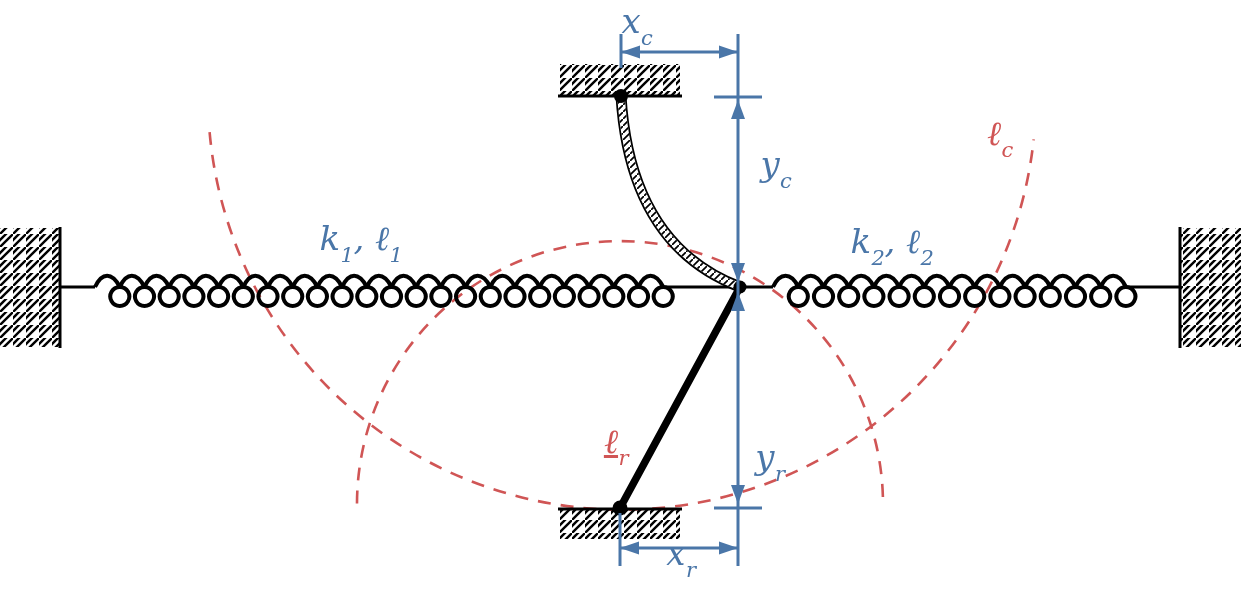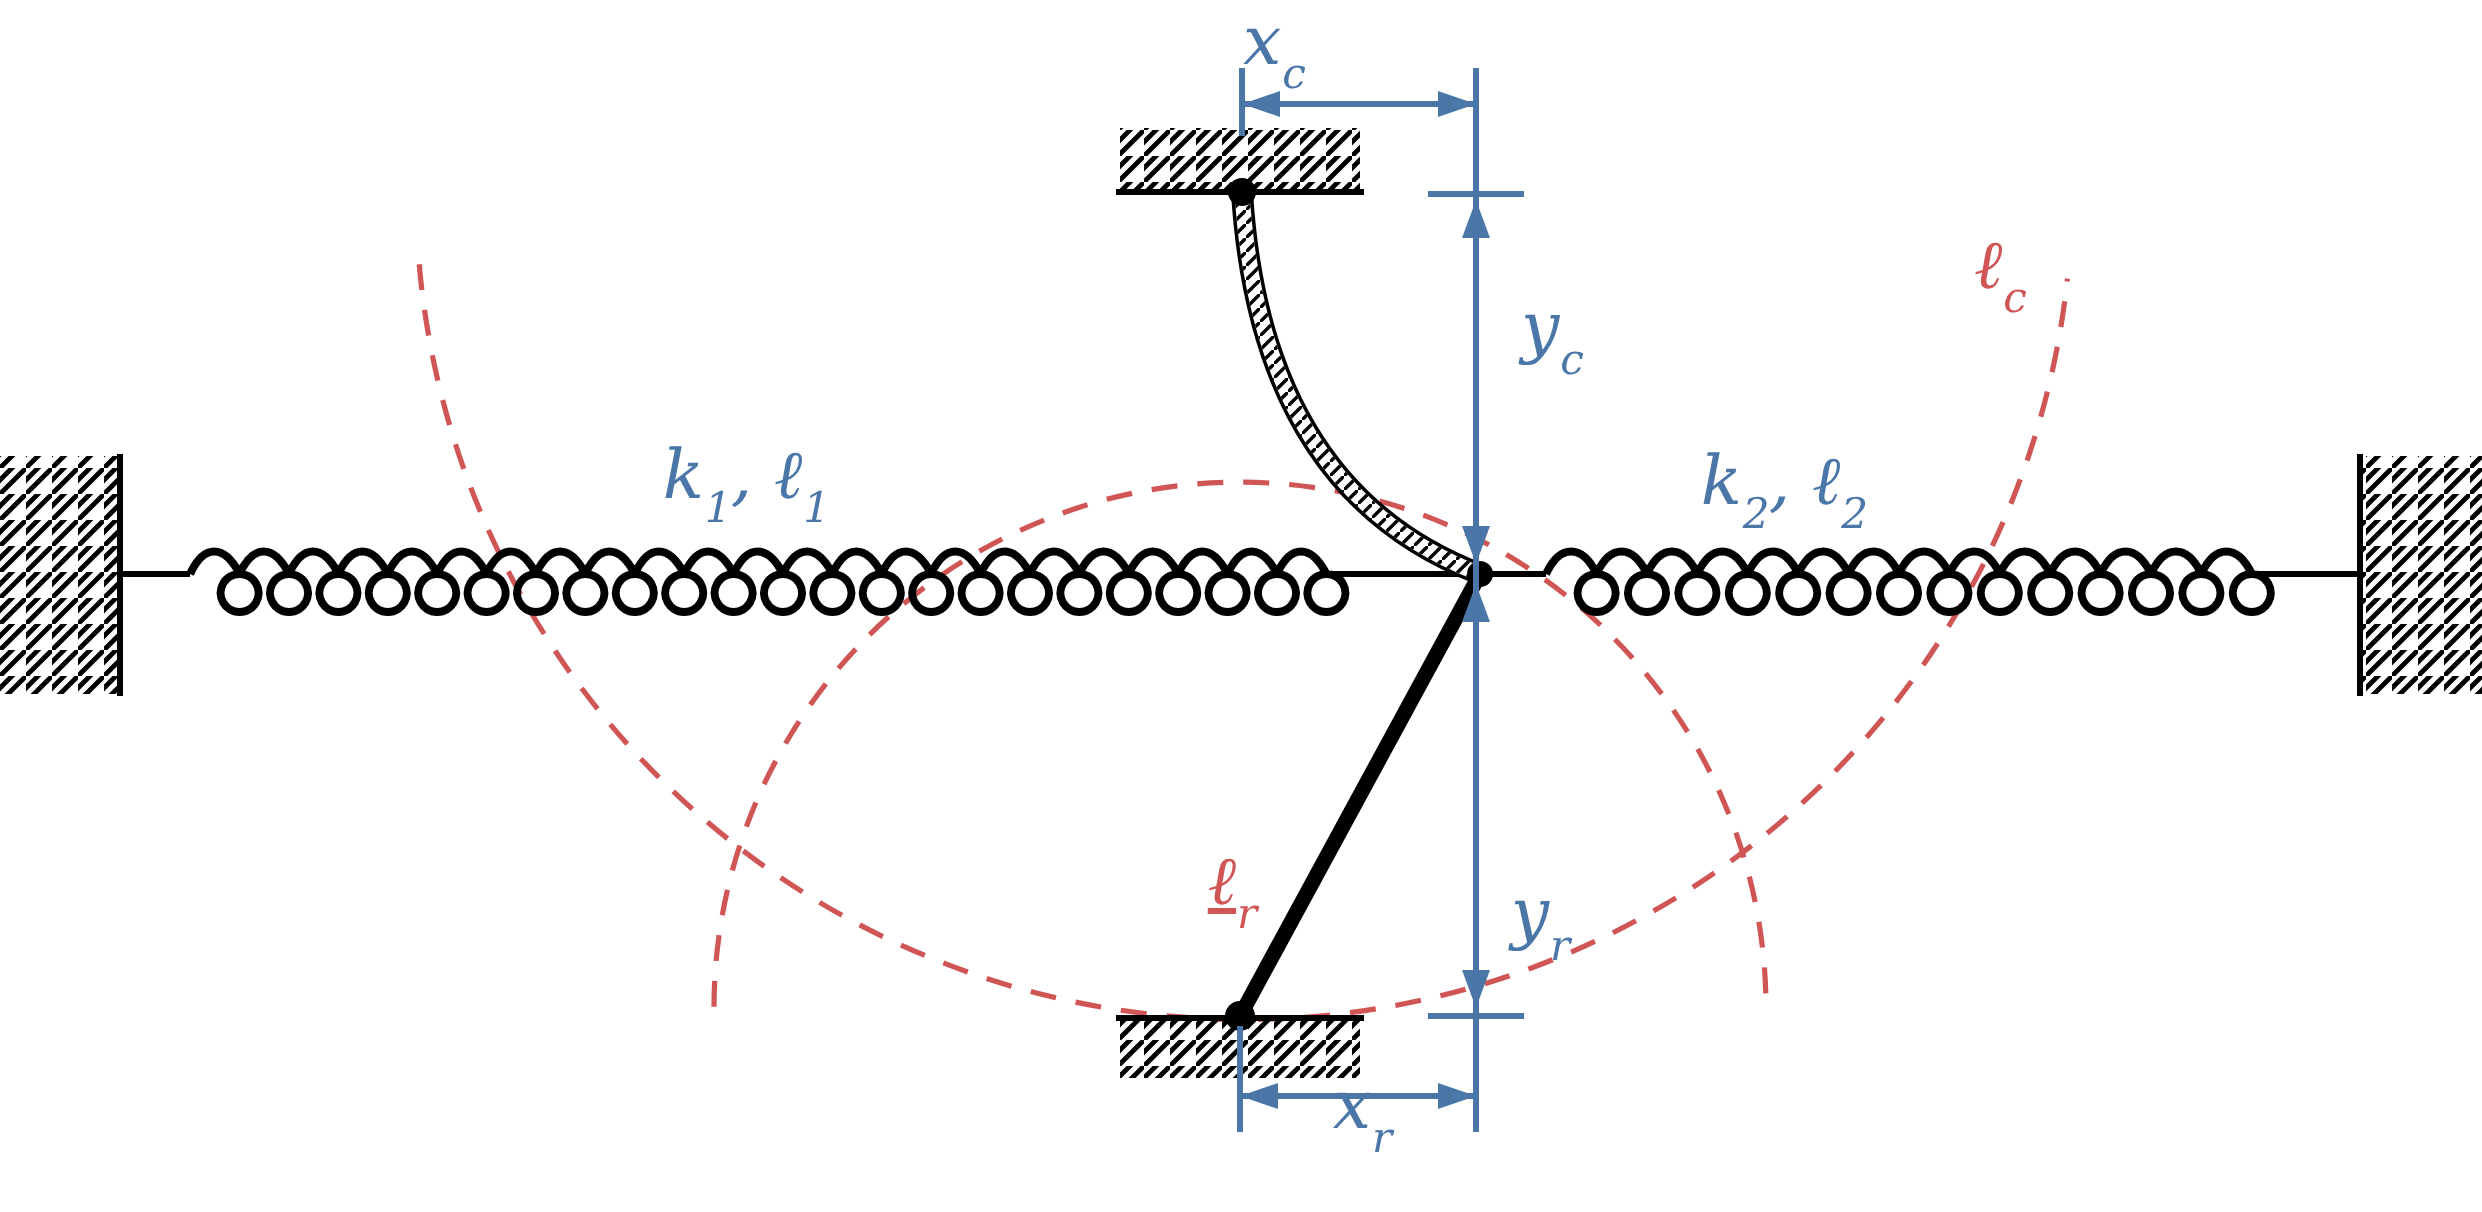--- a/index.html
+++ b/index.html
@@ -154,21 +154,21 @@
 <div class="lbl blue" style="left:776px;top:164px;">
   <span>y</span><sub>c</sub>
 </div>
 <div class="lbl blue" style="left:770px;top:457px;">
   <span>y</span><sub>r</sub>
 </div>
 <div class="lbl blue" style="left:681px;top:553px;">
   <span>x</span><sub>r</sub>
 </div>
 
-<div class="lbl blue" style="left:373px;top:238px;">
+<div class="lbl blue" style="left:361px;top:238px;">
   <span>k</span><sub>1</sub><span>, </span><span>ℓ</span><sub>1</sub>
 </div>
 <div class="lbl blue" style="left:892px;top:241px;text-align:center;">
   <span>k</span><sub>2</sub><span>, </span><span>ℓ</span><sub>2</sub>
 </div>
 
 <div class="lbl red" style="left:1000px;top:133px;">
   <span>ℓ</span><sub>c</sub>
 </div>
 <div class="lbl red" style="left:616px;top:441px;text-decoration:underline;">

